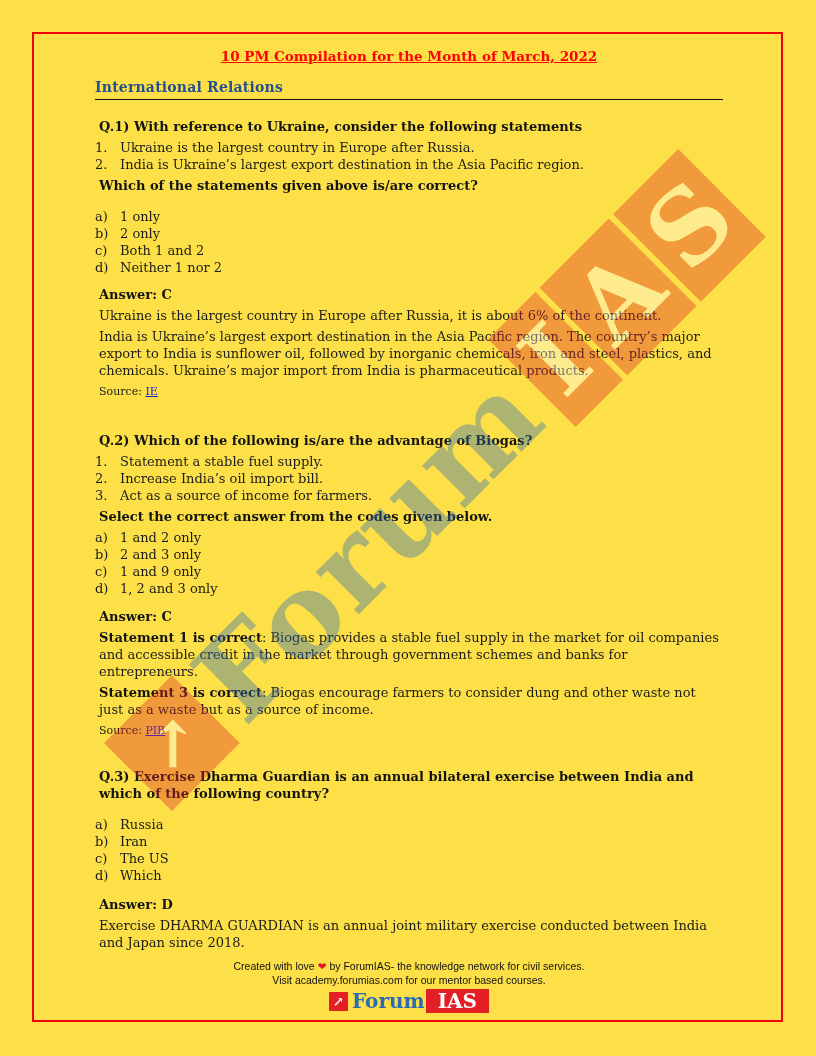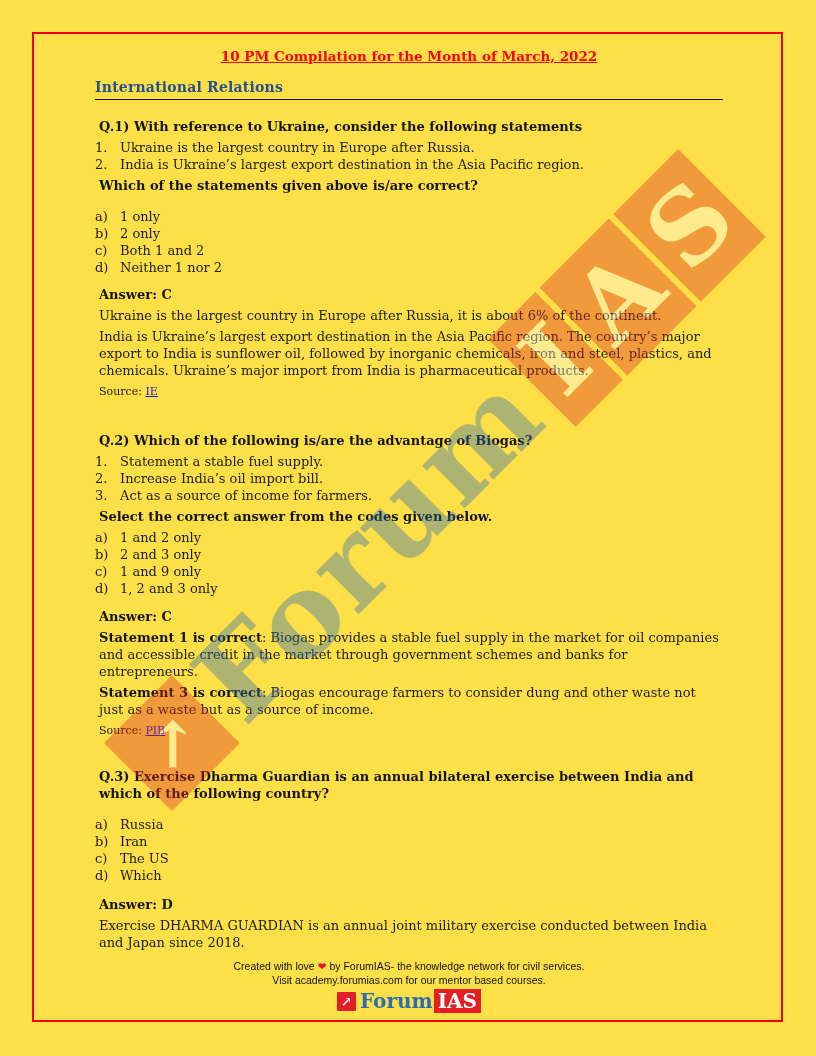--- a/index.html
+++ b/index.html
@@ -45,21 +45,21 @@
   
   .footer{margin-top:8px;text-align:center;font-family:"Liberation Sans",sans-serif;}
   .footer-line{font-size:10.5px;line-height:14px;color:#111;}
   .heart{color:#e8112d;margin:0 3px;}
   .footer-logo{margin-top:2px;display:inline-flex;align-items:center;justify-content:center;
                font-family:"DejaVu Serif",serif;}
   .logo-mark{width:19px;height:19px;background:#e31e24;display:inline-flex;align-items:center;
              justify-content:center;border-radius:1px;}
   .logo-arrow{color:#fff;font-size:13px;font-weight:bold;line-height:1;}
   .logo-forum{color:#2b6cb3;font-size:20px;font-weight:bold;margin:0 1px 0 4px;}
-  .logo-ias{background:#e31e24;color:#fff;font-size:20px;font-weight:bold;padding:0 4px;}
+  .logo-ias{background:#e31e24;color:#fff;font-size:20px;font-weight:bold;padding:0 12px;}
 </style>
 </head>
 <body>
 
 <div class="page">
   <div class="frame">
 
     <div class="doc-title">10 PM Compilation for the Month of March, 2022</div>
 
     <div class="section-heading">International Relations</div>

